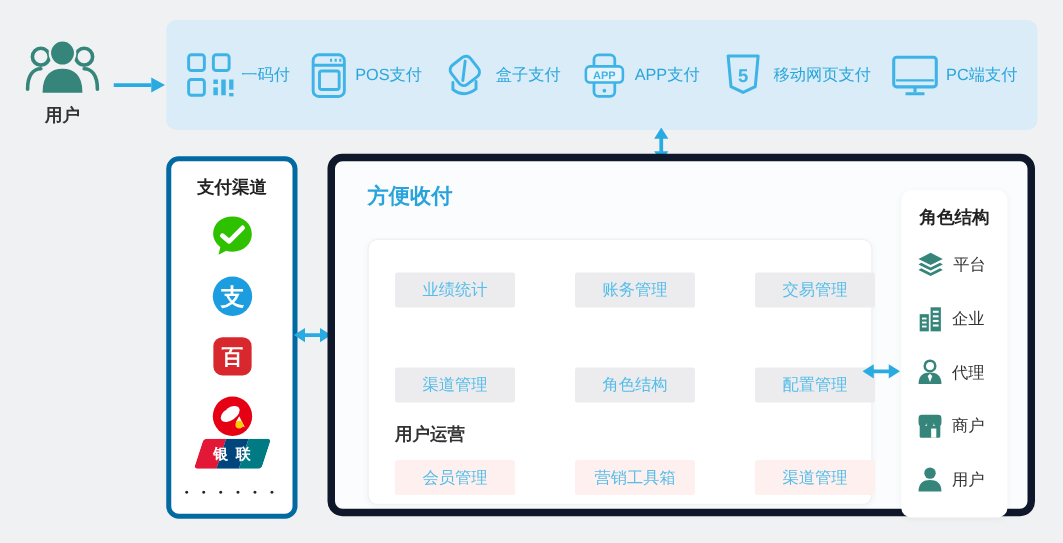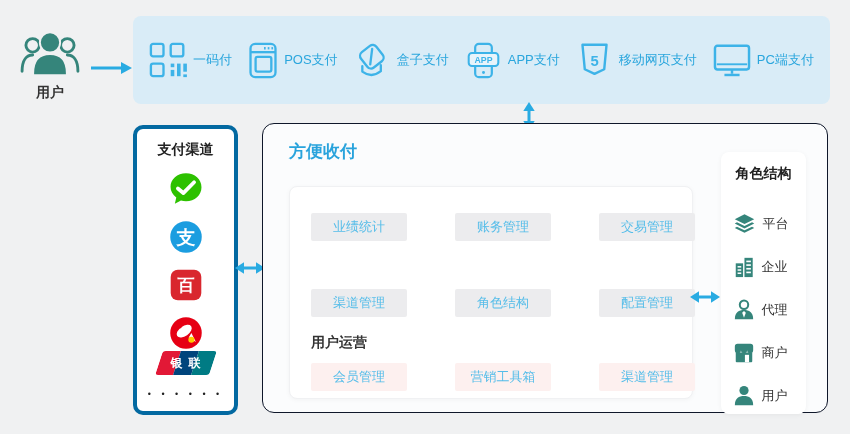--- a/index.html
+++ b/index.html
@@ -43,21 +43,21 @@
   .up-text { position:absolute; left:0; top:4px; width:100%; text-align:center;
     color:#fff; font-size:12px; font-weight:bold; letter-spacing:6px; text-indent:6px; }
   .dots { margin-top:14px; font-size:9px; letter-spacing:4px; color:#222; }
 
   .h-arrow-left  { position:absolute; left:235px; top:260px; }
   .h-arrow-right { position:absolute; left:690px; top:289px; }
 
   
   .main-box {
     position:absolute; left:262px; top:123px; width:566px; height:290px;
-    background:#fbfcfd; border:1px solid #0f172a; border-radius:12px;font-family:Liberation Serif, serif;
+    background:#fbfcfd; border:6px solid #0f172a; border-radius:12px;font-family:Liberation Serif, serif;
   }
   .main-title { position:absolute; left:26px; top:16px; font-size:17px; font-weight:bold; color:#29a3dc; }
   .ops-card {
     position:absolute; left:26px; top:62px; width:404px; height:213px;
     background:#fff; border:1px solid #f0f1f3; border-radius:8px;
     box-shadow:0 1px 5px rgba(0,0,0,0.04); padding:15px 21px;
   }
   .section-title { font-size:14px; font-weight:bold; color:#333; }
   .btn-grid { display:grid; grid-template-columns:repeat(3,96px); column-gap:36px; row-gap:13px; margin:11px 0 17px;gap:48px; }
   .chip {
@@ -66,21 +66,21 @@
     white-space:nowrap; overflow:hidden;
   }
   .chip.pink { background:#fdf0ef; }
 
   
   .roles-card {
     position:absolute; left:721px; top:152px; width:85px; height:262px;
     background:#fff; border-radius:8px; box-shadow:0 1px 5px rgba(0,0,0,0.05);
     display:flex; flex-direction:column; align-items:center; padding-top:13px;
   }
-  .role-list { display:flex; flex-direction:column; gap:17px; margin-top:28px; }
+  .role-list { display:flex; flex-direction:column; gap:17px; margin-top:16px; }
   .role-item { display:flex; align-items:center; gap:7px; height:26px; width:62px; }
   .role-item span { font-size:13px; color:#333; }
 
   svg { display:block; }
 </style>
 </head>
 <body>
 
 <div class="canvas">
 

